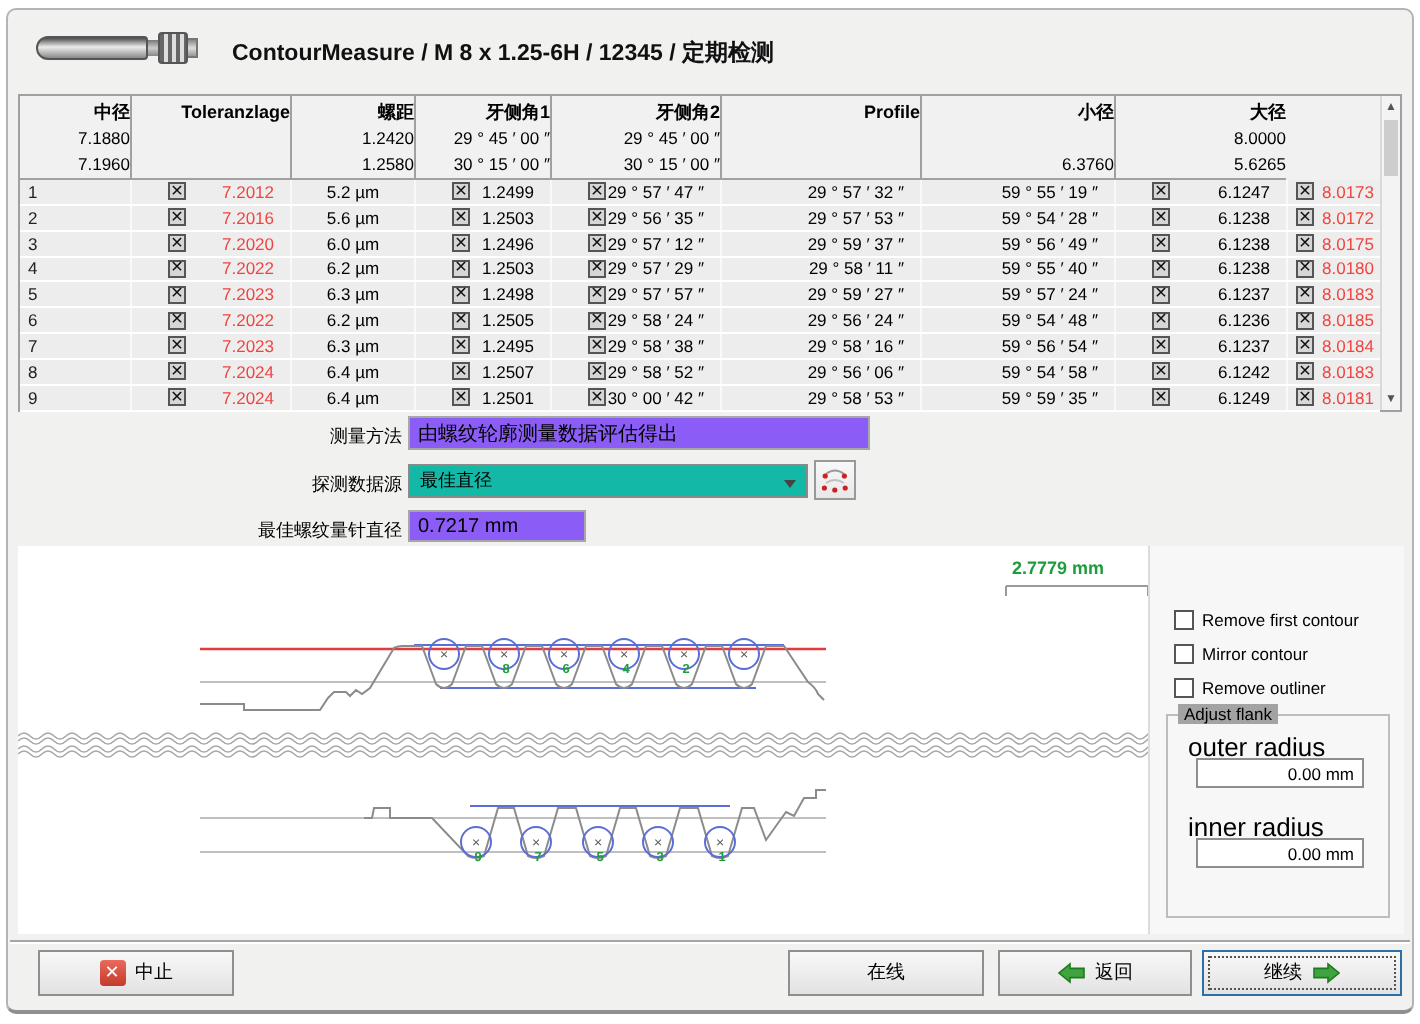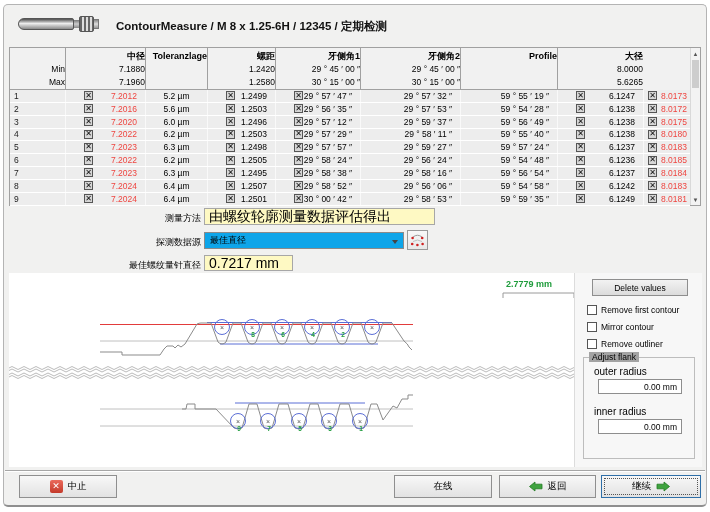--- a/index.html
+++ b/index.html
@@ -33,37 +33,37 @@
   .chkcell{justify-content:space-between;padding:0 8px 0 18px}
   .chkcell.tight{padding:0 3px 0 4px}
   .cbx{width:9px;height:9px;border:1px solid #555;background:#d6d6d6;font-size:8px;line-height:8px;
        display:flex;align-items:center;justify-content:center;color:#111;flex:0 0 auto}
   .red{color:#ef4540}
   .vscroll{position:absolute;right:0;top:0;bottom:0;width:10px;background:#f3f3f3;border-left:1px solid #d9d9d9}
   .vbtn{position:absolute;left:0;width:9px;height:11px;font-size:6px;color:#555;display:flex;align-items:center;justify-content:center;cursor:default}
   .vthumb{position:absolute;left:1px;top:12px;width:7px;height:28px;background:#cdcdcd}
   
   .flabel{position:absolute;text-align:right;font-size:9px;color:#000;white-space:nowrap}
-  .yellow{position:absolute;background:#fef9c3;border:1px solid #a7a7a7;font-size:14px;padding:0 4px;color:#000}
-  .combo{position:absolute;left:200px;top:227px;width:200px;height:17px;background:#0ea5e9;border:1px solid #8a8a8a;
+  .yellow{position:absolute;background:#8b5cf6;border:1px solid #a7a7a7;font-size:10px;padding:0 4px;color:#000}
+  .combo{position:absolute;left:200px;top:227px;width:200px;height:17px;background:#14b8a6;border:1px solid #8a8a8a;
          font-size:9px;display:flex;align-items:center;padding:0 16px 0 5px}
   .chev-tri{position:absolute;right:5px;top:7px;width:0;height:0;border-left:3.5px solid transparent;
             border-right:3.5px solid transparent;border-top:4.5px solid #444}
   .iconbtn{position:absolute;left:403px;top:225px;width:21px;height:20px;border:1px solid #999;
            background:linear-gradient(#f8f8f8,#e8e8e8);display:flex;align-items:center;justify-content:center}
   
   .plot{position:absolute;left:5px;top:268px;width:565px;height:194px;background:#fff}
   .panel{position:absolute;left:570px;top:268px;width:128px;height:194px;background:#f7f7f7;border-left:1px solid #dcdcdc}
   .delbtn{position:absolute;left:17px;top:6px;width:96px;height:17px;background:linear-gradient(#f2f2f2,#dcdcdc);
           border:1px solid #8e8e8e;font-size:8.5px;color:#000}
   .pcheck{position:absolute;left:12px;display:flex;align-items:center;gap:4px;font-size:8.5px;color:#000}
   .pcheck .box{width:10px;height:10px;border:1px solid #555;background:#fff;flex:0 0 auto}
   .group{position:absolute;left:8px;top:84px;width:112px;height:102px;border:1px solid #bdbdbd}
   .gtitle{position:absolute;left:5px;top:-6px;background:#a3a3a3;padding:0 3px;font-size:8.5px}
-  .glabel{position:absolute;left:10px;font-size:10px}
+  .glabel{position:absolute;left:10px;font-size:13px}
   .ginput{position:absolute;left:14px;width:84px;height:15px;border:1px solid #8e8e8e;background:#fff;
           font-size:8.5px;text-align:right;padding-right:4px}
   
   .groove{position:absolute;left:1px;right:1px;top:465px;height:2px;border-top:1px solid #a6a6a6;border-bottom:1px solid #fff}
   .btn{position:absolute;top:470px;height:23px;background:linear-gradient(#f8f8f8,#e2e2e2);border:1px solid #8f8f8f;
        font-size:9.5px;display:flex;align-items:center;justify-content:center;gap:5px;color:#000}
   #btn-abort{left:15px;width:98px}
   #btn-online{left:390px;width:98px}
   #btn-back{left:495px;width:97px}
   #btn-continue{left:597px;width:100px;border-color:#2f6fa8;outline:1px dotted #555;outline-offset:-4px}
@@ -79,25 +79,20 @@
     <div class="bolt-body"></div>
     <div class="bolt-neck"></div>
     <div class="bolt-cap"></div>
     <div class="bolt-tip"></div>
   </div>
   <div class="title">ContourMeasure / M 8 x 1.25-6H / 12345 / 定期检测</div>
 
   <div class="table">
     <div class="thead" id="thead" style="grid-template-columns: 55px 80px 62px 68px 85px 100px 97px 86px 47px;">
         <div class="th">
-          <div class="th-t"></div>
-          <div class="th-v">Min</div>
-          <div class="th-v">Max</div>
-        </div>
-        <div class="th">
           <div class="th-t">中径</div>
           <div class="th-v">7.1880</div>
           <div class="th-v">7.1960</div>
         </div>
         <div class="th">
           <div class="th-t">Toleranzlage</div>
           <div class="th-v"></div>
           <div class="th-v"></div>
         </div>
         <div class="th">
@@ -112,20 +107,25 @@
         </div>
         <div class="th">
           <div class="th-t">牙侧角2</div>
           <div class="th-v">29 ° 45 ′ 00 ″</div>
           <div class="th-v">30 ° 15 ′ 00 ″</div>
         </div>
         <div class="th">
           <div class="th-t">Profile</div>
           <div class="th-v"></div>
           <div class="th-v"></div>
+        </div>
+        <div class="th">
+          <div class="th-t">小径</div>
+          <div class="th-v"></div>
+          <div class="th-v">6.3760</div>
         </div>
         <div class="th">
           <div class="th-t">大径</div>
           <div class="th-v">8.0000</div>
           <div class="th-v">5.6265</div>
         </div>
       </div>
     <div class="tbody" id="tbody">
         <div class="trow" style="grid-template-columns: 55px 80px 62px 68px 85px 100px 97px 86px 47px;">
           <div class="cell c-num">
@@ -519,21 +519,20 @@
             <text x="321" y="157.5" text-anchor="middle" font-size="6.5" font-weight="bold" fill="#1f9c3c">3</text>
             <circle cx="351" cy="148" r="7.5" fill="none" stroke="#5b6ed6" stroke-width="1"></circle>
             <text x="351" y="150.5" text-anchor="middle" font-size="7" fill="#555">×</text>
             <text x="352" y="157.5" text-anchor="middle" font-size="6.5" font-weight="bold" fill="#1f9c3c">1</text>
           </g>
       </g>
     </svg>
   </div>
 
   <div class="panel">
-    <button class="delbtn">Delete values</button>
     <div class="pcheck" style="top:32px">
       <span class="box"></span>
       <span>Remove first contour</span>
     </div>
     <div class="pcheck" style="top:49px">
       <span class="box"></span>
       <span>Mirror contour</span>
     </div>
     <div class="pcheck" style="top:66px">
       <span class="box"></span>

